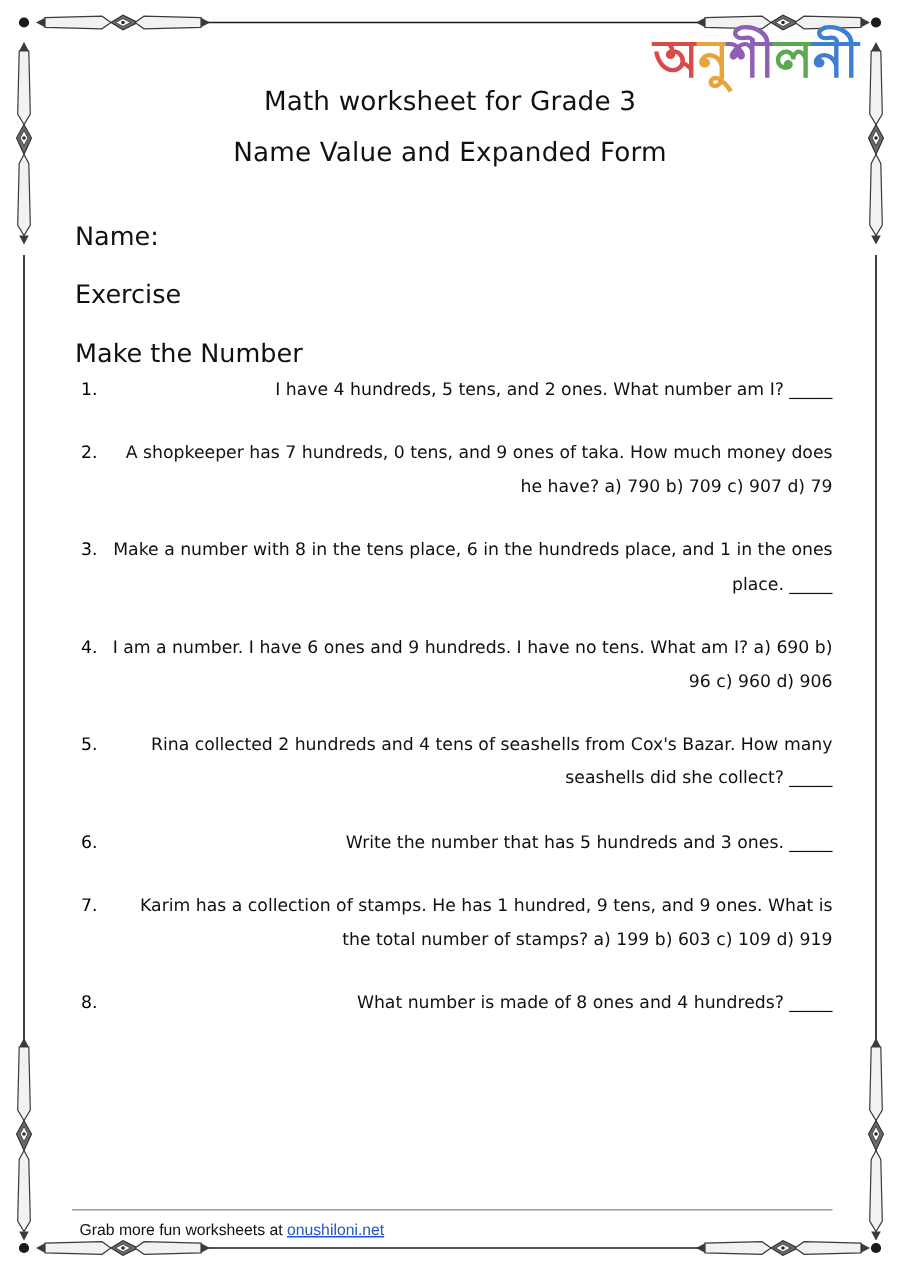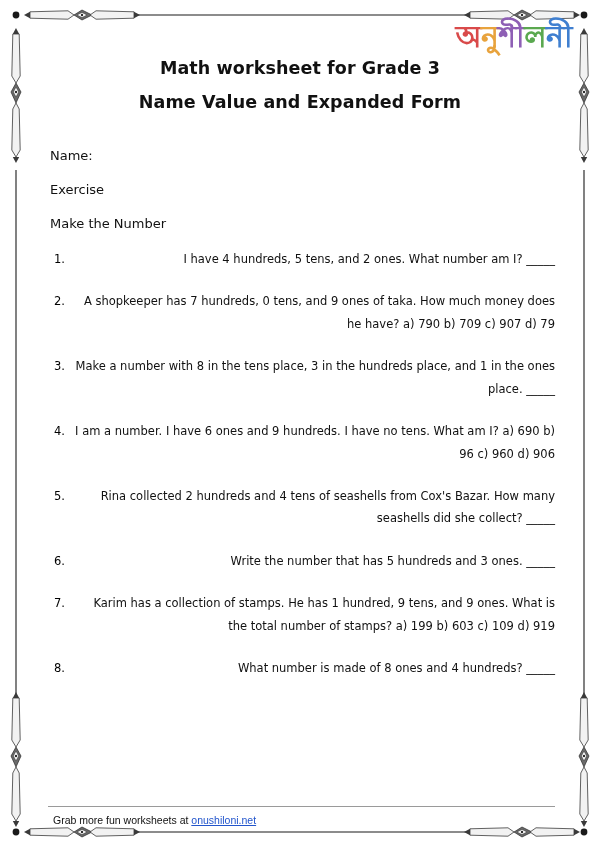--- a/index.html
+++ b/index.html
@@ -28,55 +28,55 @@
     width: 600px;
     height: 847px;
     pointer-events: none;
   }
 
   
   .logo {
     position: absolute;
     top: 22px;
     right: 28px;
-    font-size: 30px;
+    font-size: 35px;
     line-height: 1;
     font-family: "Liberation Sans", sans-serif;
     font-weight: 700;
     letter-spacing: -0.5px;
     white-space: nowrap;
   }
   .logo span { display: inline-block; }
 
   
   .title-block {
     position: absolute;
     top: 58px;
     left: 40px;
     right: 40px;
     text-align: center;
   }
   .title-line {
     font-size: 17.5px;
-    font-weight: 700;
+    font-weight: 400;
     letter-spacing: 0.1px;
     margin-bottom: 14px;
     color: #111;
   }
   .title-line:last-child { margin-bottom: 0; }
 
   
   .meta {
     position: absolute;
     left: 50px;
     right: 50px;
     top: 148px;
   }
   .meta-row {
-    font-size: 13px;
+    font-size: 17px;
     color: #111;
     margin-bottom: 19px;
   }
   .meta-row.section {
     margin-bottom: 16px;
   }
 
   
   .questions {
     position: absolute;
@@ -220,21 +220,21 @@
     <div class="q">
       <div class="q-num">1.</div>
       <div class="q-text">I have 4 hundreds, 5 tens, and 2 ones. What number am I? _____</div>
     </div>
     <div class="q">
       <div class="q-num">2.</div>
       <div class="q-text">A shopkeeper has 7 hundreds, 0 tens, and 9 ones of taka. How much money does he have? a) 790 b) 709 c) 907 d) 79</div>
     </div>
     <div class="q">
       <div class="q-num">3.</div>
-      <div class="q-text">Make a number with 8 in the tens place, 3 in the hundreds place, and 1 in the ones place. _____</div>
+      <div class="q-text">Make a number with 8 in the tens place, 6 in the hundreds place, and 1 in the ones place. _____</div>
     </div>
     <div class="q">
       <div class="q-num">4.</div>
       <div class="q-text">I am a number. I have 6 ones and 9 hundreds. I have no tens. What am I? a) 690 b) 96 c) 960 d) 906</div>
     </div>
     <div class="q">
       <div class="q-num">5.</div>
       <div class="q-text">Rina collected 2 hundreds and 4 tens of seashells from Cox's Bazar. How many seashells did she collect? _____</div>
     </div>
     <div class="q">

